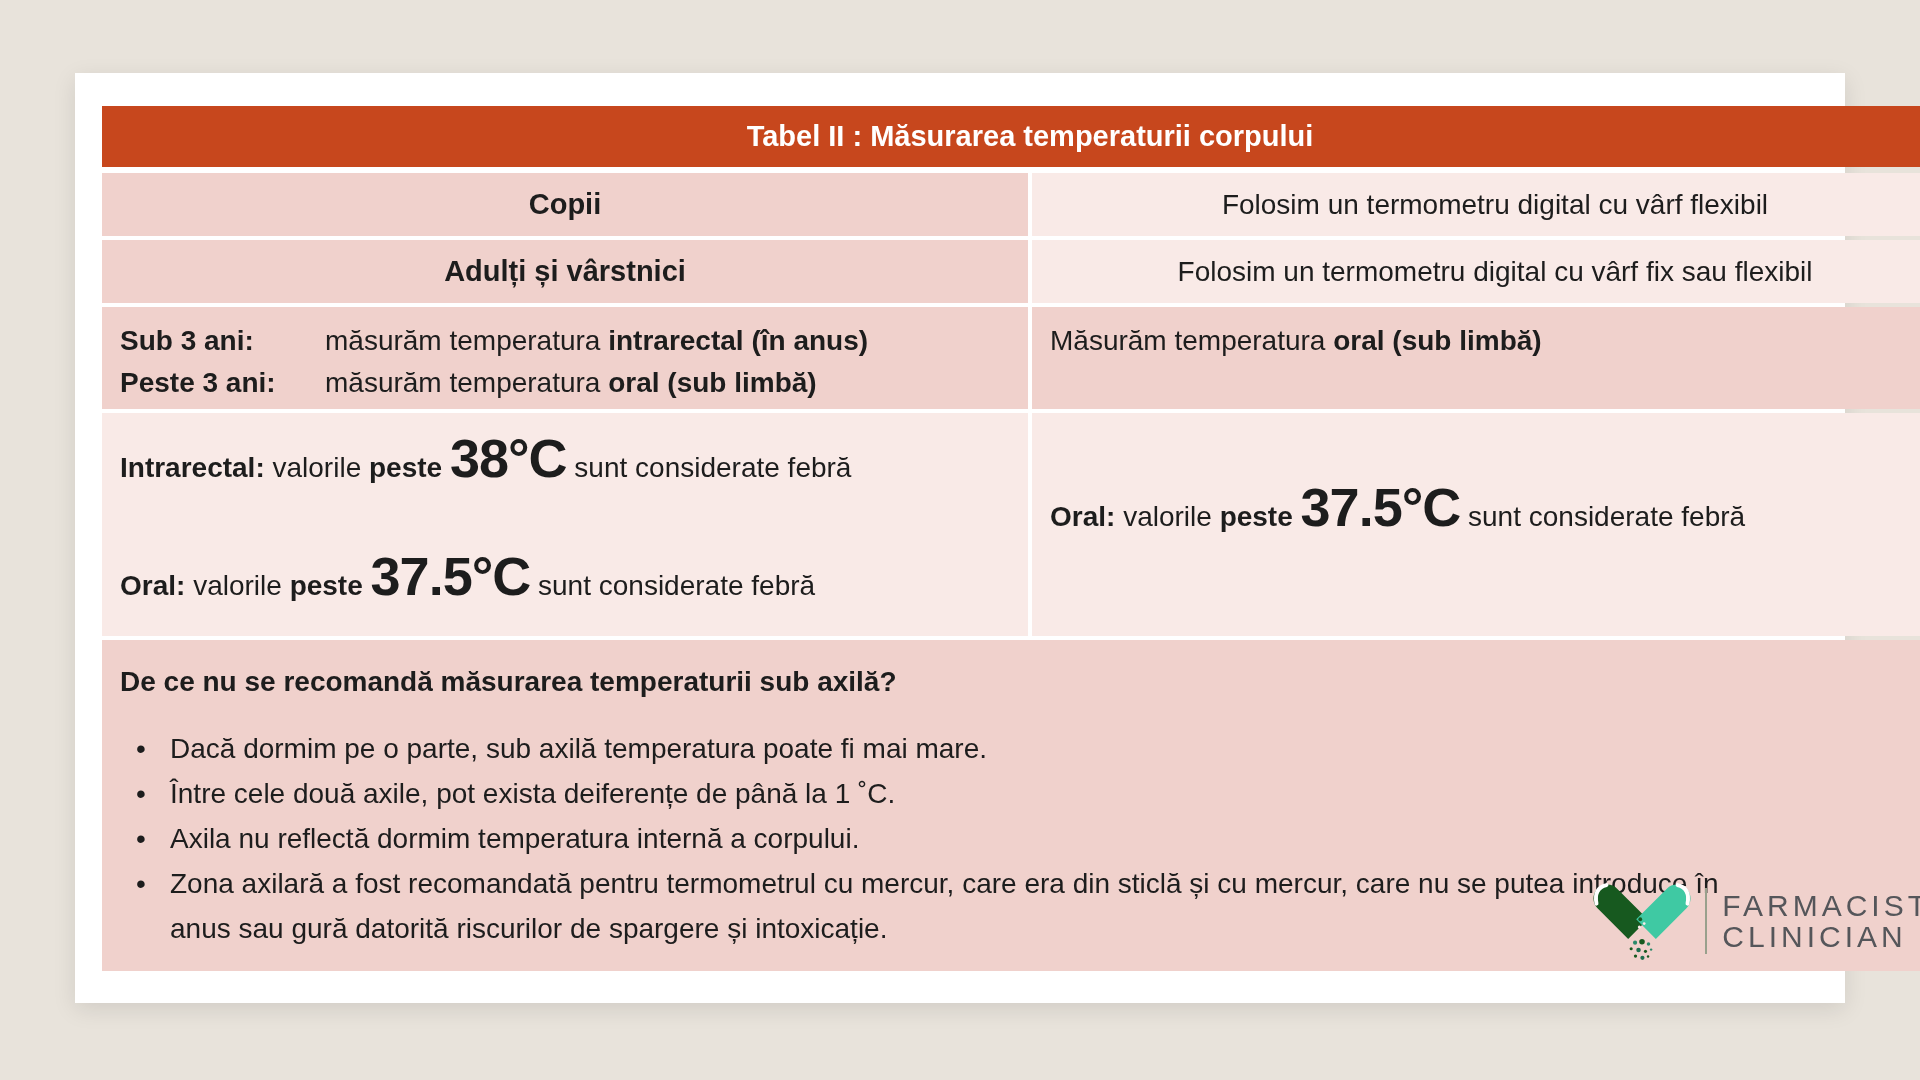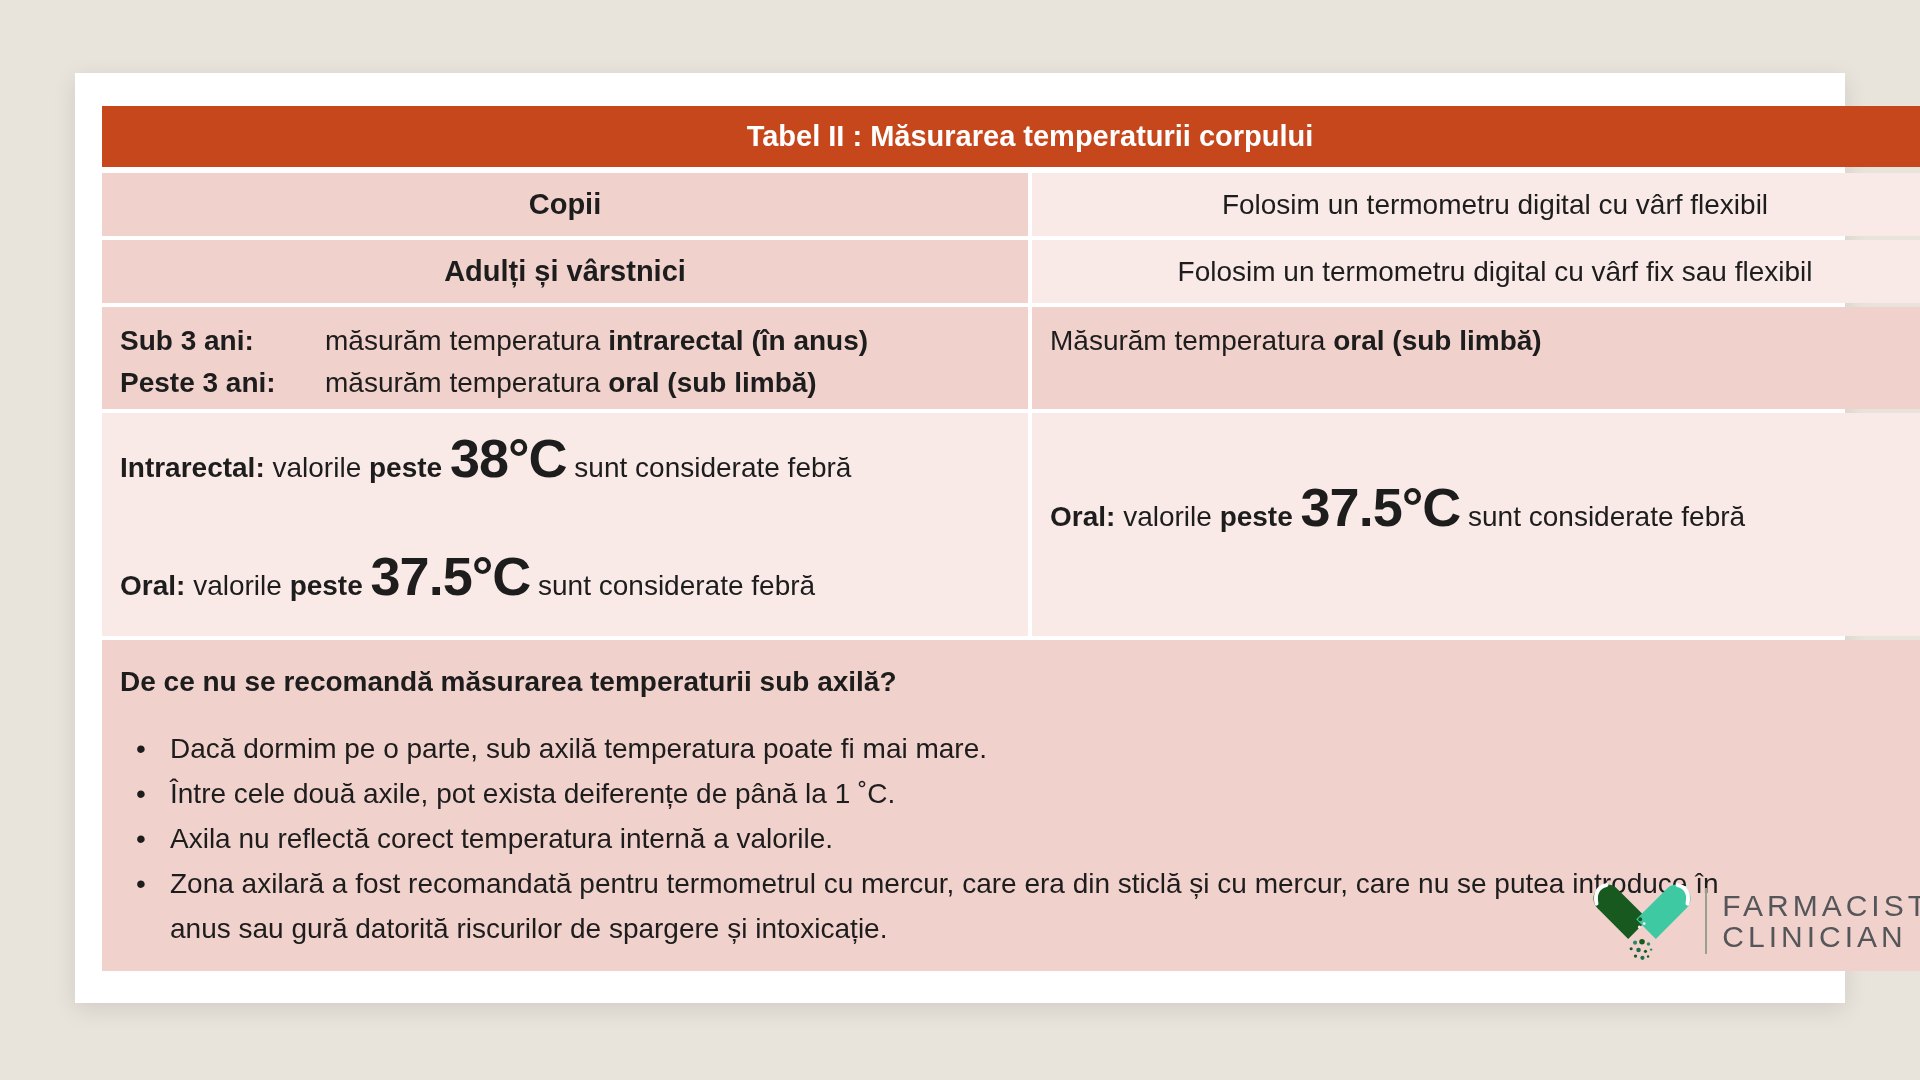--- a/index.html
+++ b/index.html
@@ -124,21 +124,21 @@
         </div>
       </div>
 
     </div>
 
     <div class="bottom">
       <div class="note-heading">De ce nu se recomandă măsurarea temperaturii sub axilă?</div>
       <ul class="bullets">
         <li>Dacă dormim pe o parte, sub axilă temperatura poate fi mai mare.</li>
         <li>Între cele două axile, pot exista deiferențe de până la 1 ˚C.</li>
-        <li>Axila nu reflectă corect temperatura internă a valorile.</li>
+        <li>Axila nu reflectă dormim temperatura internă a corpului.</li>
         <li>Zona axilară a fost recomandată pentru termometrul cu mercur, care era din sticlă și cu mercur, care nu se putea introduce în anus sau gură datorită riscurilor de spargere și intoxicație.</li>
       </ul>
 
       <div class="logo">
         <svg width="104" height="80" viewBox="0 0 120 92" aria-hidden="true">
           <path d="M0,-16 L50,-16 L50,16 L0,16 A16,16 0 0 1 0,-16 Z" fill="#17591F" transform="translate(20,20) rotate(45)"></path>
           <path d="M0,-16 L-50,-16 L-50,16 L0,16 A16,16 0 0 0 0,-16 Z" fill="#3FC9A3" transform="translate(100,20) rotate(-45)"></path>
           <path d="M7.5,26 Q4,8 19,4.5" stroke="#ffffff" stroke-width="4.5" fill="none" stroke-linecap="round"></path>
           <path d="M112.5,26 Q116,8 101,4.5" stroke="#ffffff" stroke-width="4.5" fill="none" stroke-linecap="round"></path>
           <circle cx="58" cy="44" r="2.2" fill="#17591F"></circle>

